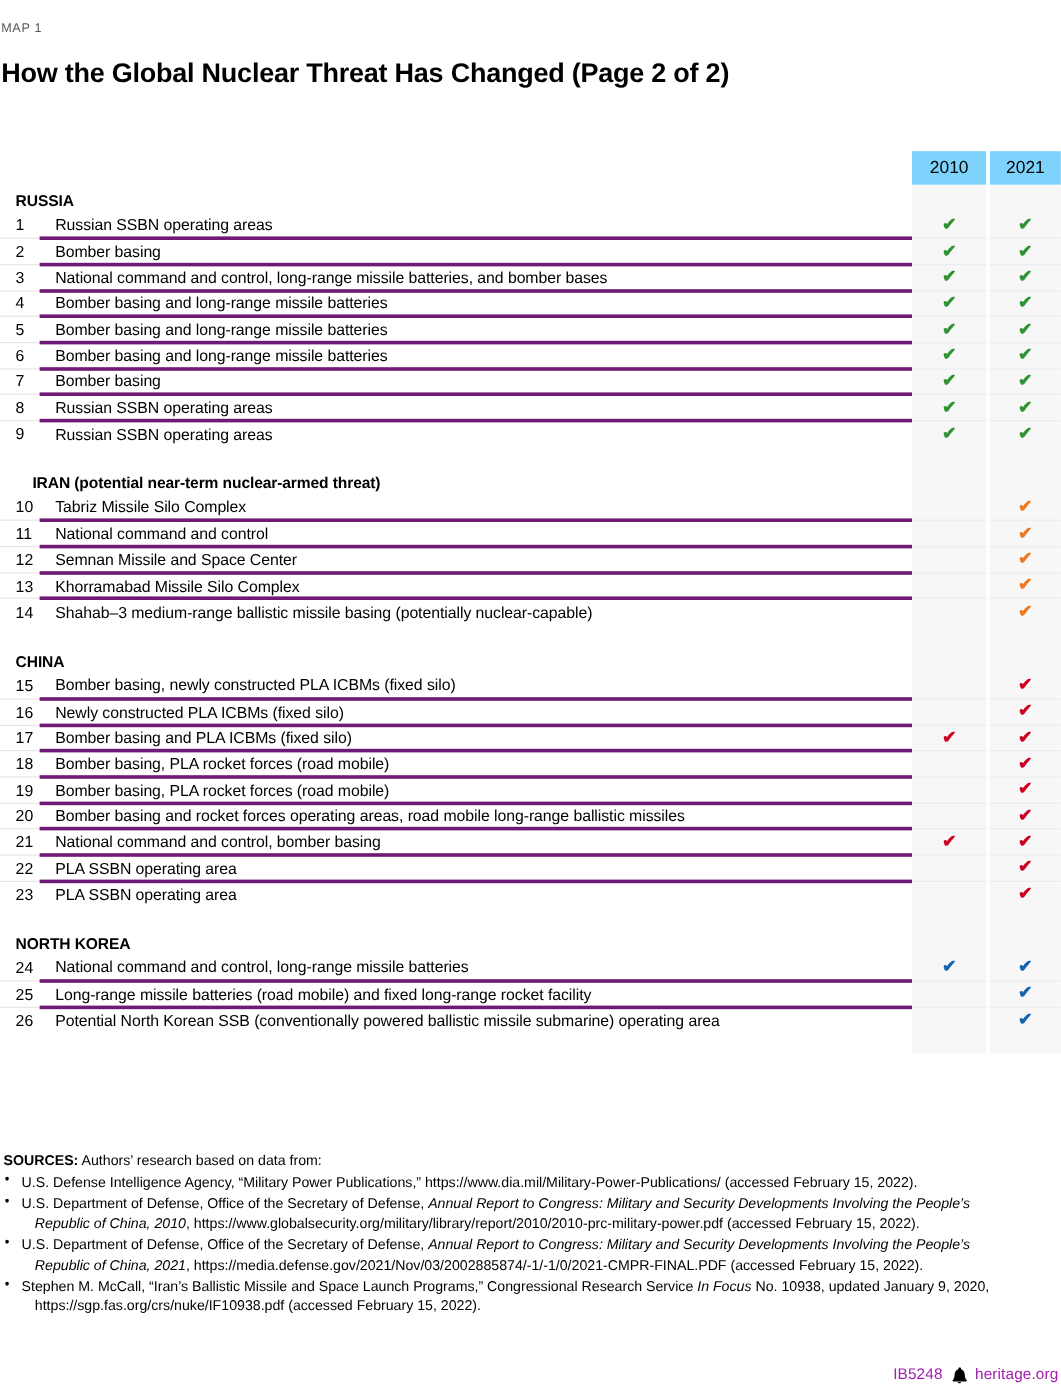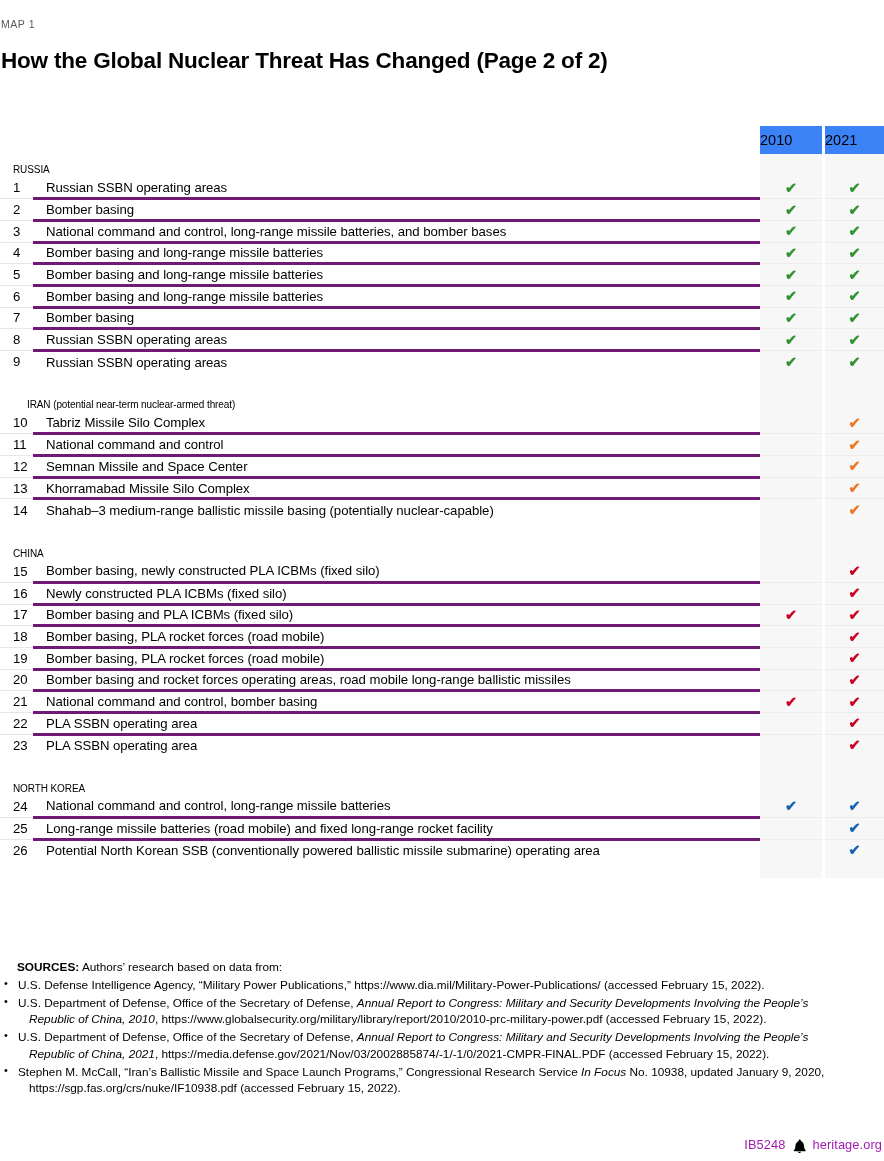--- a/index.html
+++ b/index.html
@@ -54,39 +54,39 @@
 
   table.matrix td, table.matrix th {
     padding: 0;
     vertical-align: middle;
     font-weight: normal;
   }
 
   
   tr.head-row td { height: 28px; }
   td.yearhead {
-    background: #3b82f6;
-    text-align: left;
+    background: #7dd3fc;
+    text-align: center;
     font-size: 14.5px;
     color: #000;
     vertical-align: top;
     padding-top: 2px;
   }
   td.colgap { background: #ffffff; }
 
   
   tr.section-row td {
     height: 23px;
     vertical-align: bottom;
     padding-bottom: 2px;
   }
   tr.section-row td.num,
   tr.section-row td.desc {
-    font-weight: normal;
-    font-size: 10px;
+    font-weight: bold;
+    font-size: 13px;
     letter-spacing: -0.1px;
   }
   tr.section-row td.shade { background: #f7f7f7; }
 
   
   tr.spacer-row td { height: 17px; }
   tr.spacer-row td.shade { background: #f7f7f7; }
 
   
   tr.data-row td { height: 21.7px; }
@@ -128,21 +128,21 @@
 
   
   .sources {
     position: absolute;
     left: 1px; top: 959px;
     width: 880px;
     font-size: 11.8px;
     line-height: 1.42;
     color: #000;
   }
-  .sources .lead { margin: 0 0 1px 16px; }
+  .sources .lead { margin: 0 0 1px 2px; }
   .sources .lead b { font-weight: bold; }
   .sources ul {
     margin: 0; padding: 0;
     list-style: none;
   }
   .sources li {
     position: relative;
     padding-left: 17px;
     margin-bottom: 1px;
   }

